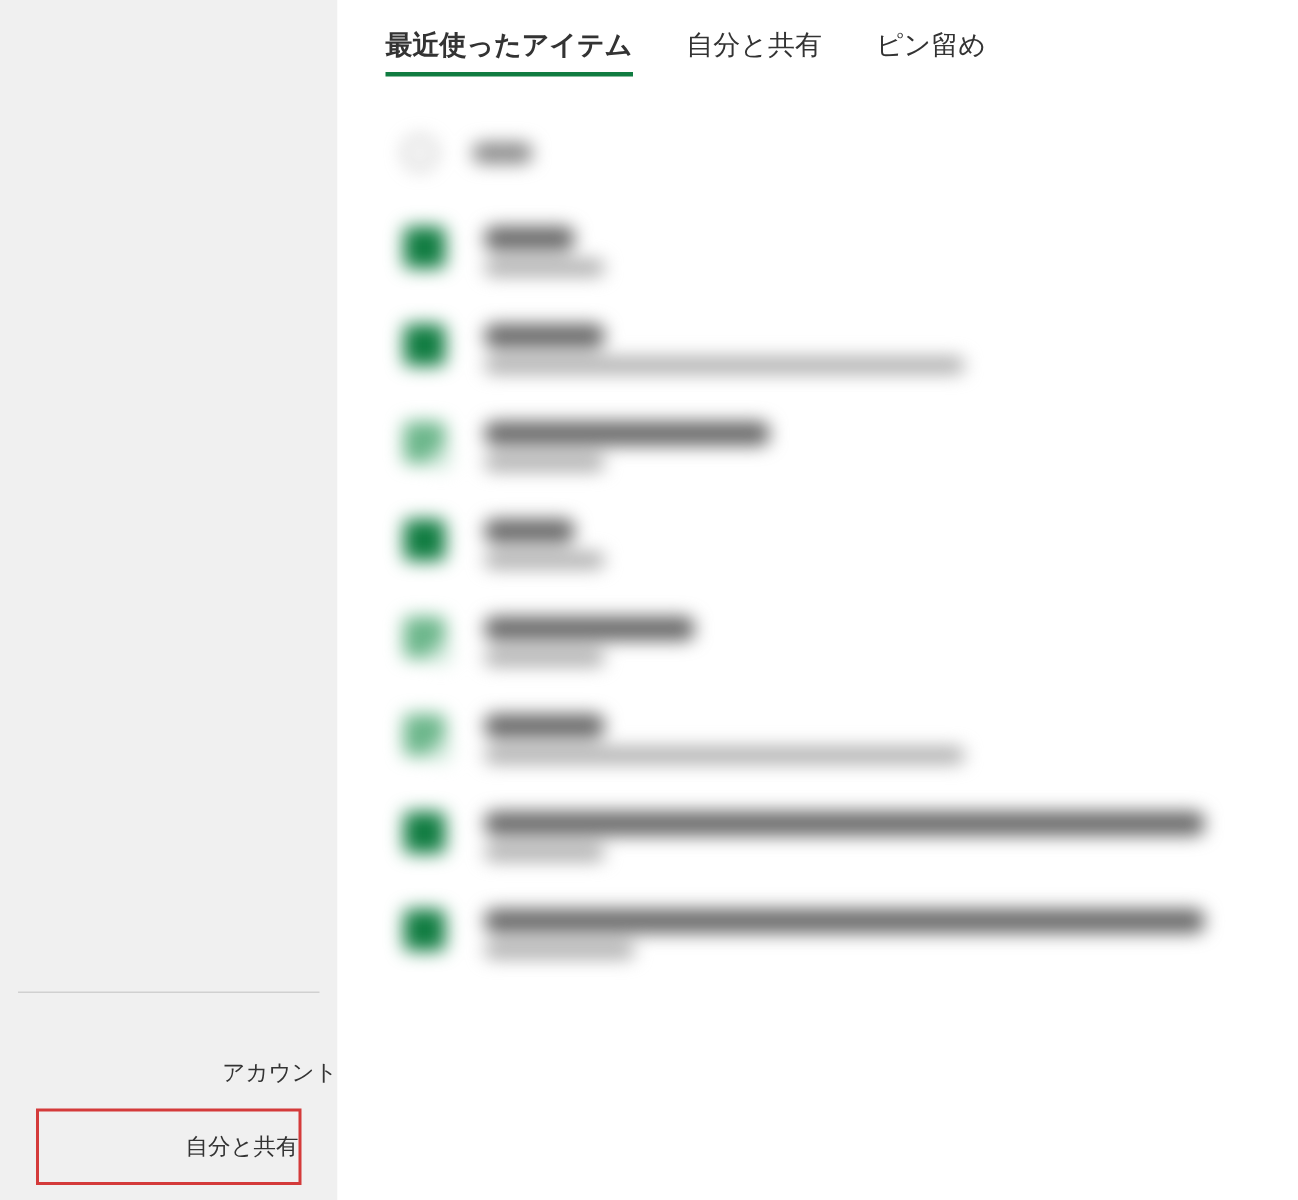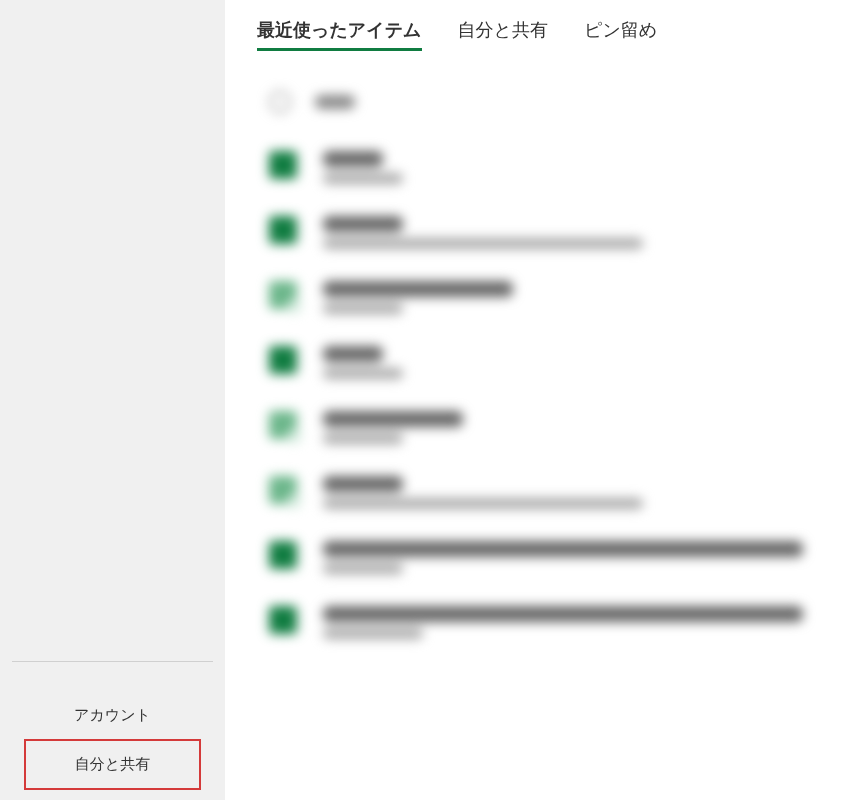--- a/index.html
+++ b/index.html
@@ -23,21 +23,21 @@
       justify-content: flex-end;
       padding-bottom: 10px;
     }
     .sidebar-divider {
       height: 1px;
       background: #d0d0d0;
       margin: 0 12px 30px 12px;
     }
     .sidebar-item {
       padding: 14px 0;
-      text-align: center;
+      text-align: right;
       font-size: 15px;
       color: #333;
       cursor: pointer;
     }
     .sidebar-item.highlighted {
       margin: 0 24px;
       border: 2px solid #d43a3a;
     }
     .main {
       flex: 1;

